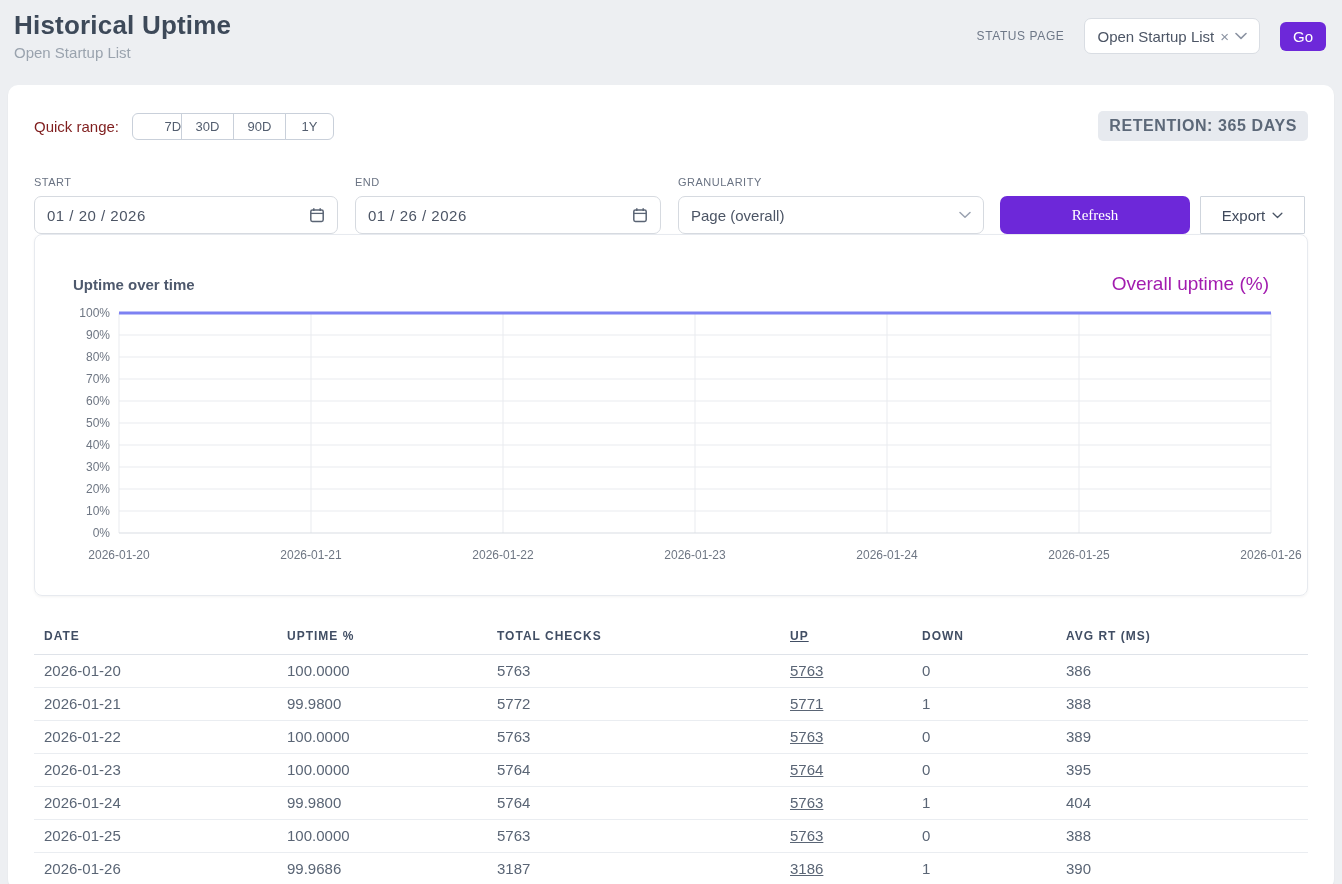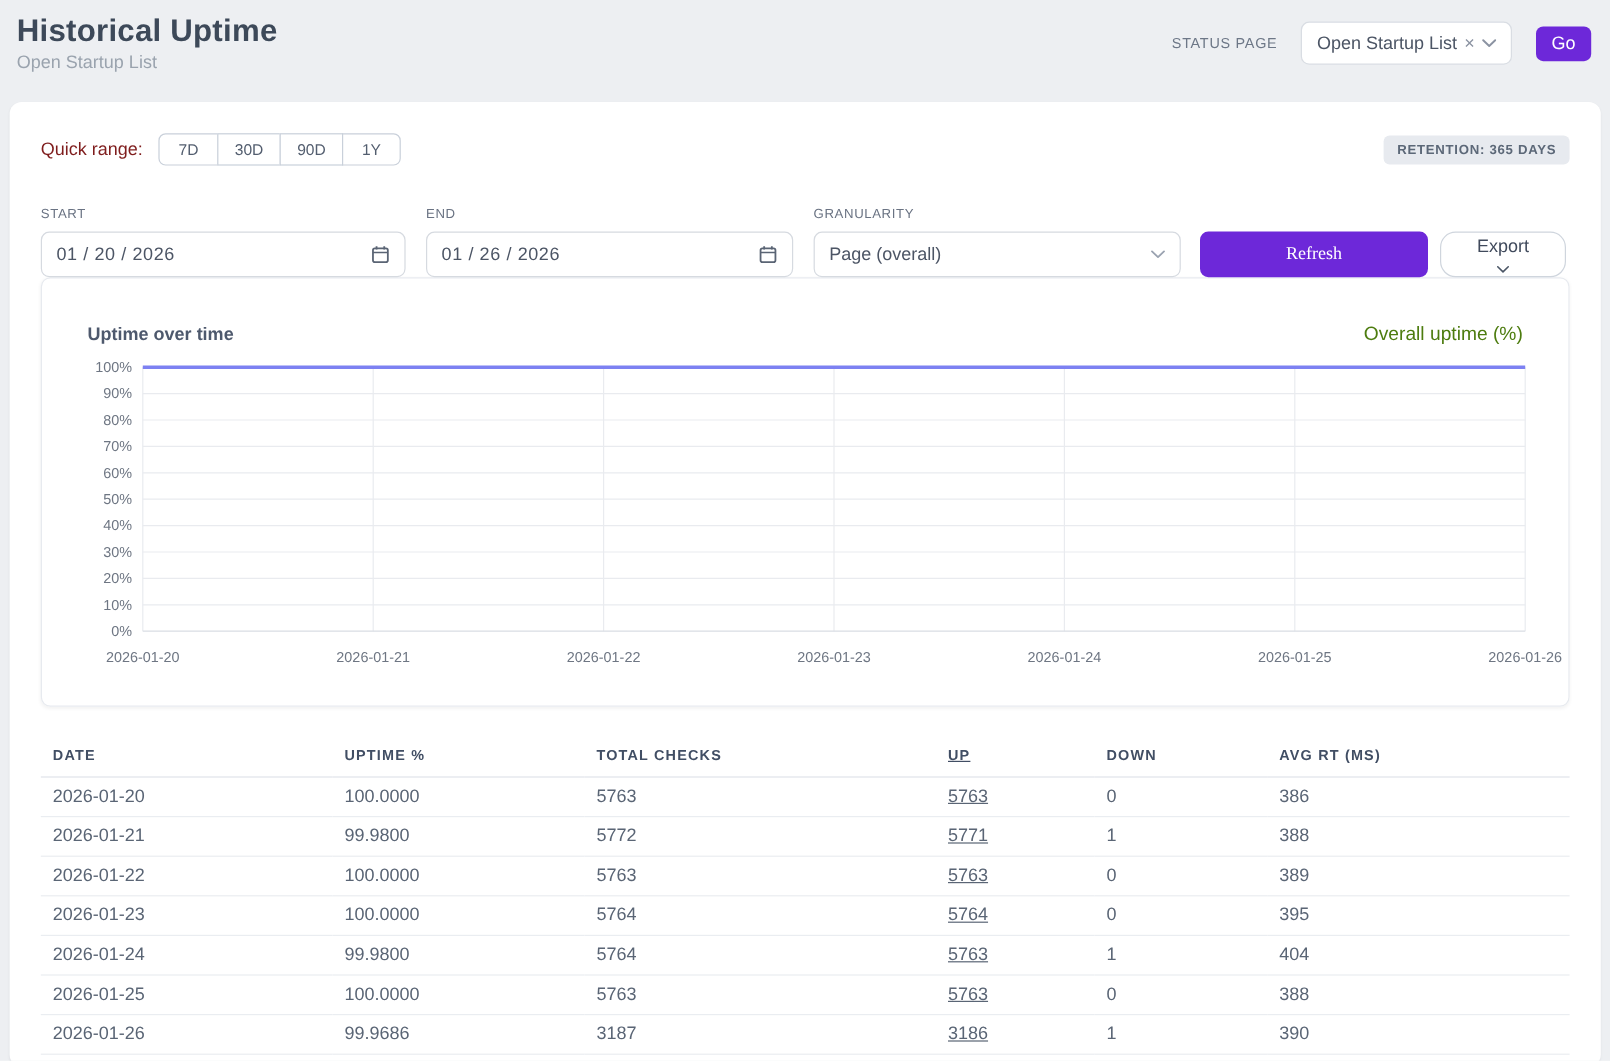--- a/index.html
+++ b/index.html
@@ -40,25 +40,25 @@
 
   
   .row-quick { display: flex; align-items: center; }
   .quick-range-label { font-size: 15px; color: #7f1d1d; margin-right: 13px; }
   .qr-group { display: inline-flex; }
   .qr-btn {
     font-family: inherit; font-size: 13px; color: #535e6f;
     background: #fff; border: 1px solid #c9d0da; padding: 5px 0;
     width: 53px; text-align: center; margin-left: -1px; cursor: pointer;
   }
-  .qr-btn:first-child { border-radius: 6px 0 0 6px; margin-left: 0; width: 50px; }
+  .qr-btn:first-child { border-radius: 6px 0 0 6px; margin-left: 0; width: 50px; text-align: right; }
   .qr-btn:last-child { border-radius: 0 6px 6px 0; width: 49px; }
   .retention-badge {
     margin-left: auto; background: #e7eaef; color: #5c6878;
-    font-size: 11px; font-weight: 700; letter-spacing: .6px;
+    font-size: 16px; font-weight: 700; letter-spacing: .6px;
     border-radius: 5px; padding: 6px 11px;
   }
 
   
   .row-fields { display: flex; align-items: flex-end; margin-top: 21px; }
   .field { display: flex; flex-direction: column; }
   .field-label { font-size: 11px; color: #6a7383; letter-spacing: .5px; margin-bottom: 8px; margin-top: 14px; }
   .input-like {
     display: flex; align-items: center; justify-content: space-between;
     height: 38px; border: 1px solid #d6dae0; border-radius: 7px;
@@ -68,33 +68,33 @@
   .w-start { width: 304px; }
   .w-end   { width: 306px; margin-left: 17px; }
   .w-gran  { width: 306px; margin-left: 17px; }
   .refresh-button {
     margin-left: 16px; width: 190px; height: 38px;
     background: #6d28d9; color: #fff; border: none; border-radius: 7px;
     font-size: 15px; font-family: Liberation Serif, serif; cursor: pointer; margin-top: 16px;
   }
   .export-button {
     margin-left: 10px; width: 105px; height: 38px;
-    background: #fff; color: #404a5c; border: 1px solid #cfd5dd; border-radius: 13px;
+    background: #fff; color: #404a5c; border: 1px solid #cfd5dd; border-radius: 1px;
     font-size: 15px; font-family: inherit; cursor: pointer;
-    display: flex; align-items: center; justify-content: center; gap: 7px; flex-direction: column;
+    display: flex; align-items: center; justify-content: center; gap: 7px;
   }
 
   
   .chart-card {
     border: 1px solid #e7eaef; border-radius: 8px;
     box-shadow: 0 1px 3px rgba(0,0,0,.05); padding: 32px; 
   }
   .chart-head { display: flex; justify-content: space-between; align-items: baseline; padding: 6px 6px 2px 6px; }
   .chart-title { font-size: 15px; font-weight: 700; color: #4e596d; }
-  .chart-legend { font-size: 16px; color: #4d7c0f; text-align: right; }
+  .chart-legend { font-size: 19px; color: #a21caf; text-align: right; }
   .chart-svg { display: block; overflow: visible; margin-top: 6px; }
   .chart-svg text.tick { font-family: "Liberation Sans", sans-serif; font-size: 12px; fill: #6e7683; }
 
   
   .uptime-table { width: 100%; border-collapse: collapse; margin-top: 24px; table-layout: fixed; }
   .uptime-table th {
     text-align: left; font-size: 12px; font-weight: 700; color: #414e64;
     letter-spacing: 1px; padding: 9px 10px 11px 10px; border-bottom: 1px solid #dfe3e9;
   }
   .uptime-table td {

